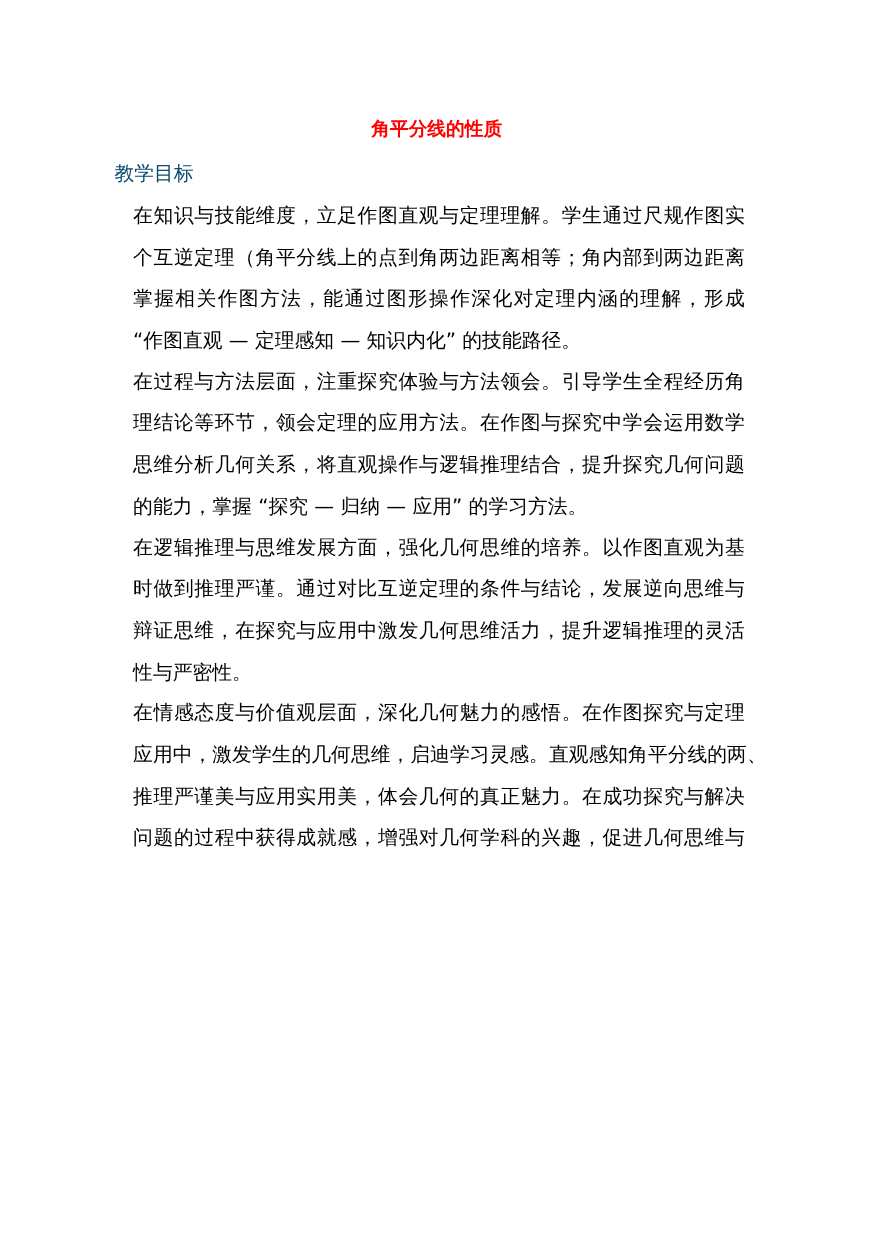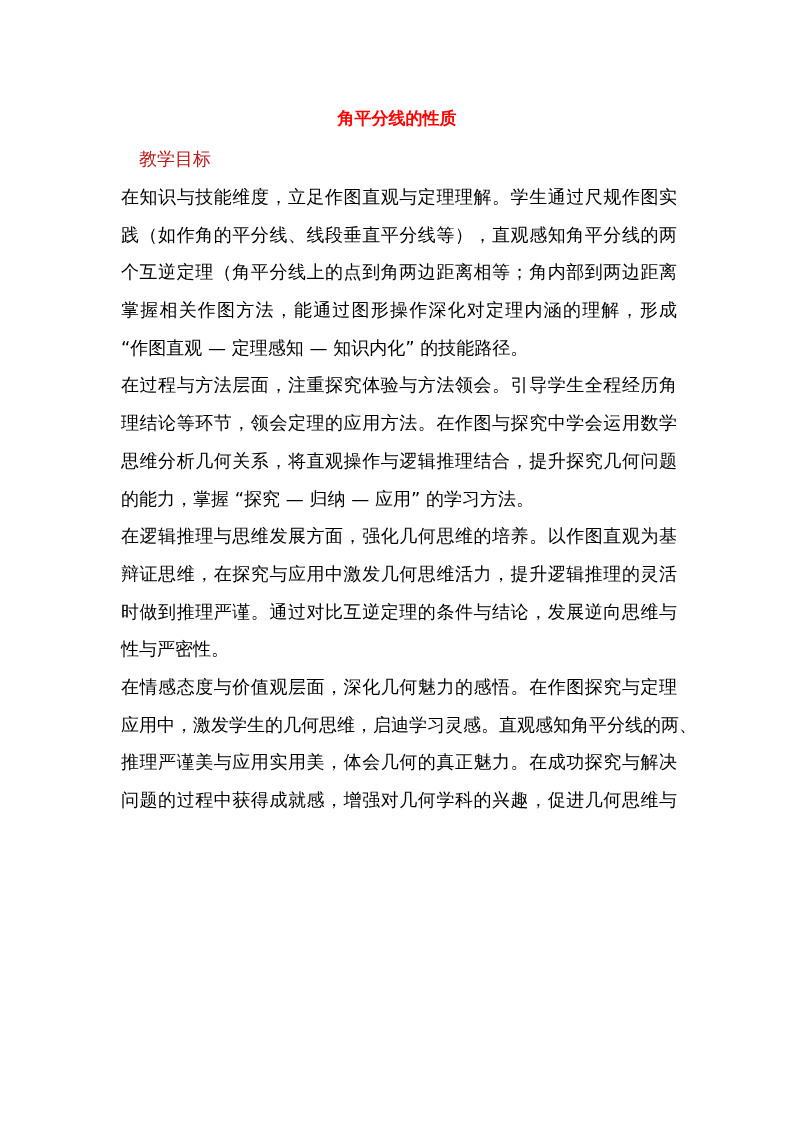--- a/index.html
+++ b/index.html
@@ -5,22 +5,22 @@
     html, body { margin: 0; padding: 0; background: #ffffff; }
     body { width: 794px; height: 1123px; position: relative; overflow: hidden; }
     .page { position: absolute; left: 0; top: 0; width: 794px; height: 1123px; background: #fff; border-radius: 25px; }
     .title {
       position: absolute; left: 0; width: 794px; top: 106px;
       text-align: center; color: #ff0000; font-weight: bold;
       font-size: 17px; line-height: 24px;
       font-family: "DejaVu Sans", sans-serif;
     }
     .heading {
-      position: absolute; left: 139px; top: 146px;
-      font-size: 18px; line-height: 26px; color: #b91c1c;
+      position: absolute; left: 104px; top: 146px;
+      font-size: 18px; line-height: 26px; color: #0c4a6e;
       font-family: "DejaVu Sans", sans-serif;
     }
     .body-text {
       position: absolute; left: 121px; top: 184px; width: 556px;
       font-size: 18px; color: #000;
       font-family: "DejaVu Sans", sans-serif;
     }
     .line {
       display: block; height: 37.7px; line-height: 26px;
       white-space: nowrap; text-align: justify; text-align-last: justify;
@@ -30,33 +30,32 @@
 </head>
 <body>
 
 <div class="page">
   <div class="title">角平分线的性质</div>
   <div class="heading">教学目标</div>
 
   <div class="body-text">
 
     <span class="line">在知识与技能维度，立足作图直观与定理理解。学生通过尺规作图实</span>
-    <span class="line">践（如作角的平分线、线段垂直平分线等），直观感知角平分线的两</span>
     <span class="line">个互逆定理（角平分线上的点到角两边距离相等；角内部到两边距离</span>
     <span class="line">掌握相关作图方法，能通过图形操作深化对定理内涵的理解，形成</span>
     <span class="line last">“作图直观 — 定理感知 — 知识内化” 的技能路径。</span>
 
     <span class="line">在过程与方法层面，注重探究体验与方法领会。引导学生全程经历角</span>
     <span class="line">理结论等环节，领会定理的应用方法。在作图与探究中学会运用数学</span>
     <span class="line">思维分析几何关系，将直观操作与逻辑推理结合，提升探究几何问题</span>
     <span class="line last">的能力，掌握 “探究 — 归纳 — 应用” 的学习方法。</span>
 
     <span class="line">在逻辑推理与思维发展方面，强化几何思维的培养。以作图直观为基</span>
+    <span class="line">时做到推理严谨。通过对比互逆定理的条件与结论，发展逆向思维与</span>
     <span class="line">辩证思维，在探究与应用中激发几何思维活力，提升逻辑推理的灵活</span>
-    <span class="line">时做到推理严谨。通过对比互逆定理的条件与结论，发展逆向思维与</span>
     <span class="line last">性与严密性。</span>
 
     <span class="line">在情感态度与价值观层面，深化几何魅力的感悟。在作图探究与定理</span>
     <span class="line">应用中，激发学生的几何思维，启迪学习灵感。直观感知角平分线的两、</span>
     <span class="line">推理严谨美与应用实用美，体会几何的真正魅力。在成功探究与解决</span>
     <span class="line">问题的过程中获得成就感，增强对几何学科的兴趣，促进几何思维与</span>
   </div>
 </div>
 
 </body></html>

